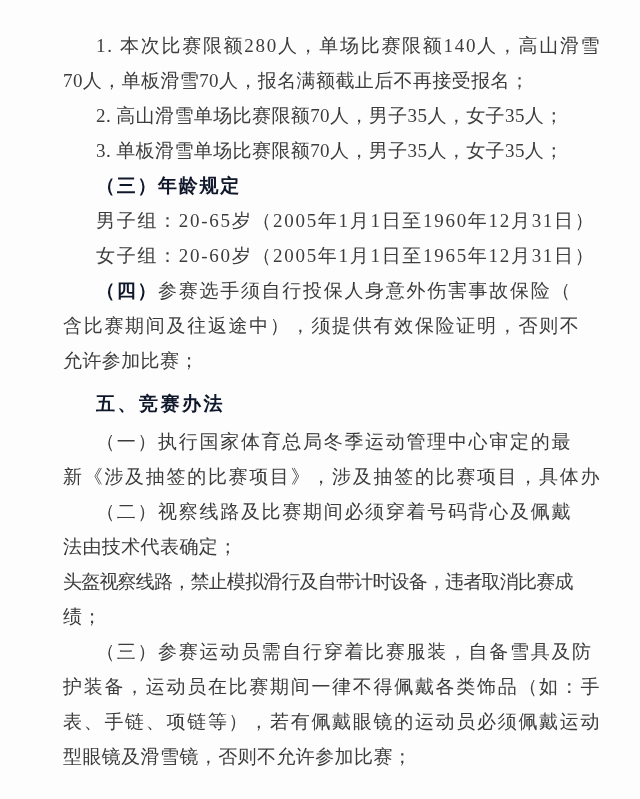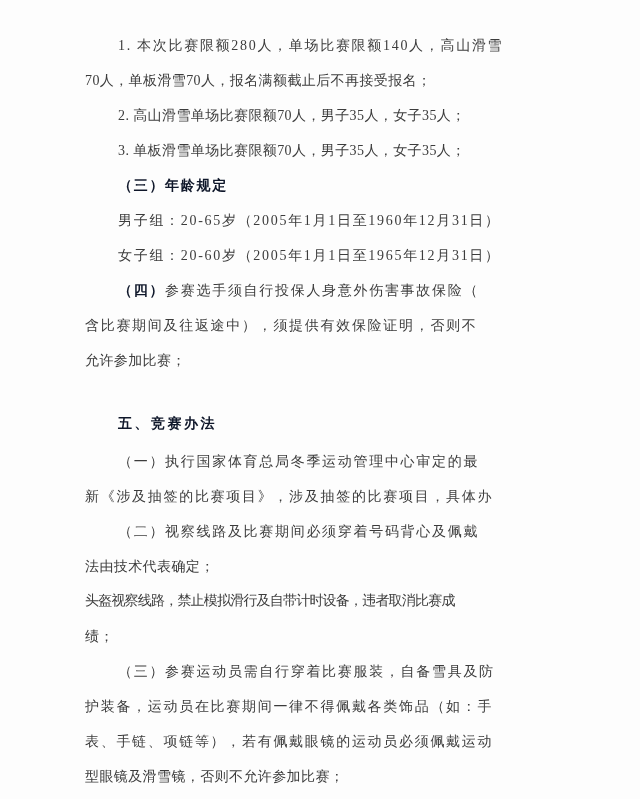--- a/index.html
+++ b/index.html
@@ -10,40 +10,40 @@
   .page {
     position: relative;
     width: 640px;
     height: 799px;
     background: #fdfdfd;
     overflow: hidden;
     box-sizing: border-box;
   }
   .doc {
     box-sizing: border-box;
-    padding: 28px 70px 0 85px;
+    padding: 28px 70px 0 63px;
     font-family: "Liberation Serif", "DejaVu Serif", serif;
-    font-size: 14px;
+    font-size: 19px;
     color: #3c3c3c;
   }
   .line {
     height: 35px;
     line-height: 35px;
     white-space: nowrap;
     letter-spacing: 0.4px;
   }
   .line.indent { padding-left: 33px; }
   .line.wide   { letter-spacing: 1.7px; }
-  .line.tight  { letter-spacing: -0.8px; font-family: Liberation Mono, monospace; }
+  .line.tight  { letter-spacing: -0.8px; }
   .line.bold, .bold {
     font-weight: bold;
     color: #0f172a;
   }
   .line.heading {
-    margin-top: 28px;
+    margin-top: 8px;
     margin-bottom: 3px;
     letter-spacing: 2.5px;
   }
 </style>
 </head>
 <body>
 
 <div class="page">
   <div class="doc">
       <div class="line indent wide">1. 本次比赛限额280人，单场比赛限额140人，高山滑雪</div>

